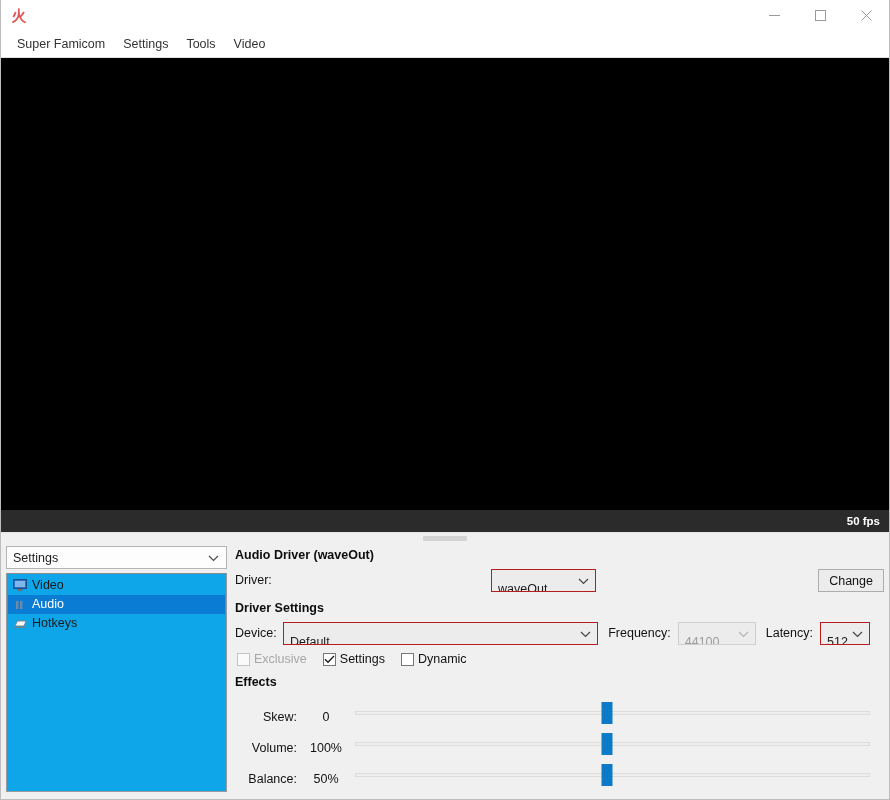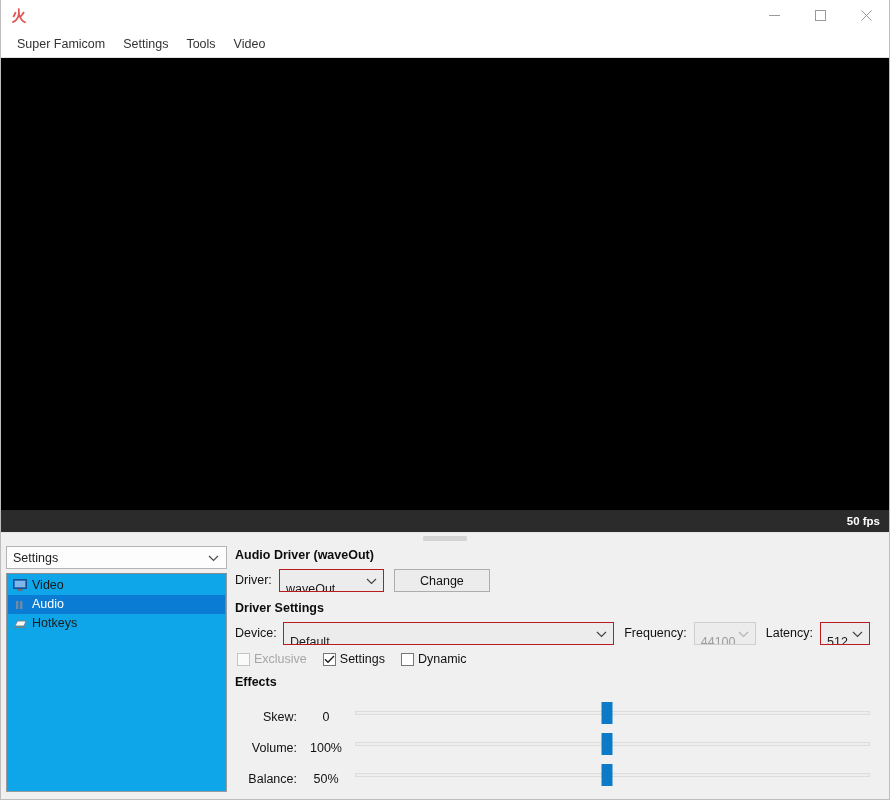--- a/index.html
+++ b/index.html
@@ -167,21 +167,21 @@
 
   .group-title {
     font-size: 12.5px;
     font-weight: bold;
     color: #0d0d0d;
     margin: 0 0 6px 0;
     line-height: 15px;
   }
   .group-title.spaced { margin-top: 9px; }
 
-  .row { display: flex; align-items: center; margin-bottom: 7px; }
+  .row { display: flex; align-items: center; margin-bottom: 7px; justify-content: space-between; }
   .lbl { font-size: 12.5px; color: #111; line-height: 15px; }
 
   .sel {
     height: 23px;
     background: #ececec;
     border: 1px solid #b91c1c;
     display: flex; align-items: center;
     padding: 16px 22px 0 6px;
     font-size: 12.5px; color: #1a1a1a;
     position: relative;
@@ -191,21 +191,21 @@
   .sel.disabled { color: #9c9c9c; background: #ececec; border-color: #cfcfcf; }
   .sel.disabled .chev { color: #b5b5b5; }
 
   .btn {
     height: 23px;
     min-width: 62px;
     background: #ececec;
     border: 1px solid #adadad;
     display: flex; align-items: center; justify-content: center;
     font-size: 12.5px; color: #111;
-    padding: 0 25px;
+    padding: 0 10px;
   }
 
   
   .cbrow { display: flex; align-items: center; margin: 2px 0 4px 0; }
   .cb { display: flex; align-items: center; margin-right: 16px; }
   .cbbox {
     width: 13px; height: 13px;
     border: 1px solid #767676;
     background: #fff;
     margin-right: 4px;
@@ -361,21 +361,21 @@
         <span class="lbl" style="width:48px;">Device:</span>
         <div class="sel" style="flex:1 1 auto;">
           <span>Default</span>
           <span class="chev">
             <svg width="11" height="7" viewBox="0 0 11 7">
                 <path d="M1 1 L5.5 5.5 L10 1" fill="none" stroke="#444" stroke-width="1.2"></path>
               </svg>
           </span>
         </div>
         <span class="lbl" style="margin:0 7px 0 10px;">Frequency:</span>
-        <div class="sel disabled" style="width:62px;">
+        <div class="sel disabled" style="width:78px;">
           <span>44100</span>
           <span class="chev">
             <svg width="11" height="7" viewBox="0 0 11 7">
                 <path d="M1 1 L5.5 5.5 L10 1" fill="none" stroke="#b5b5b5" stroke-width="1.2"></path>
               </svg>
           </span>
         </div>
         <span class="lbl" style="margin:0 7px 0 10px;">Latency:</span>
         <div class="sel" style="width:50px;margin-right:14px;">
           <span>512</span>

